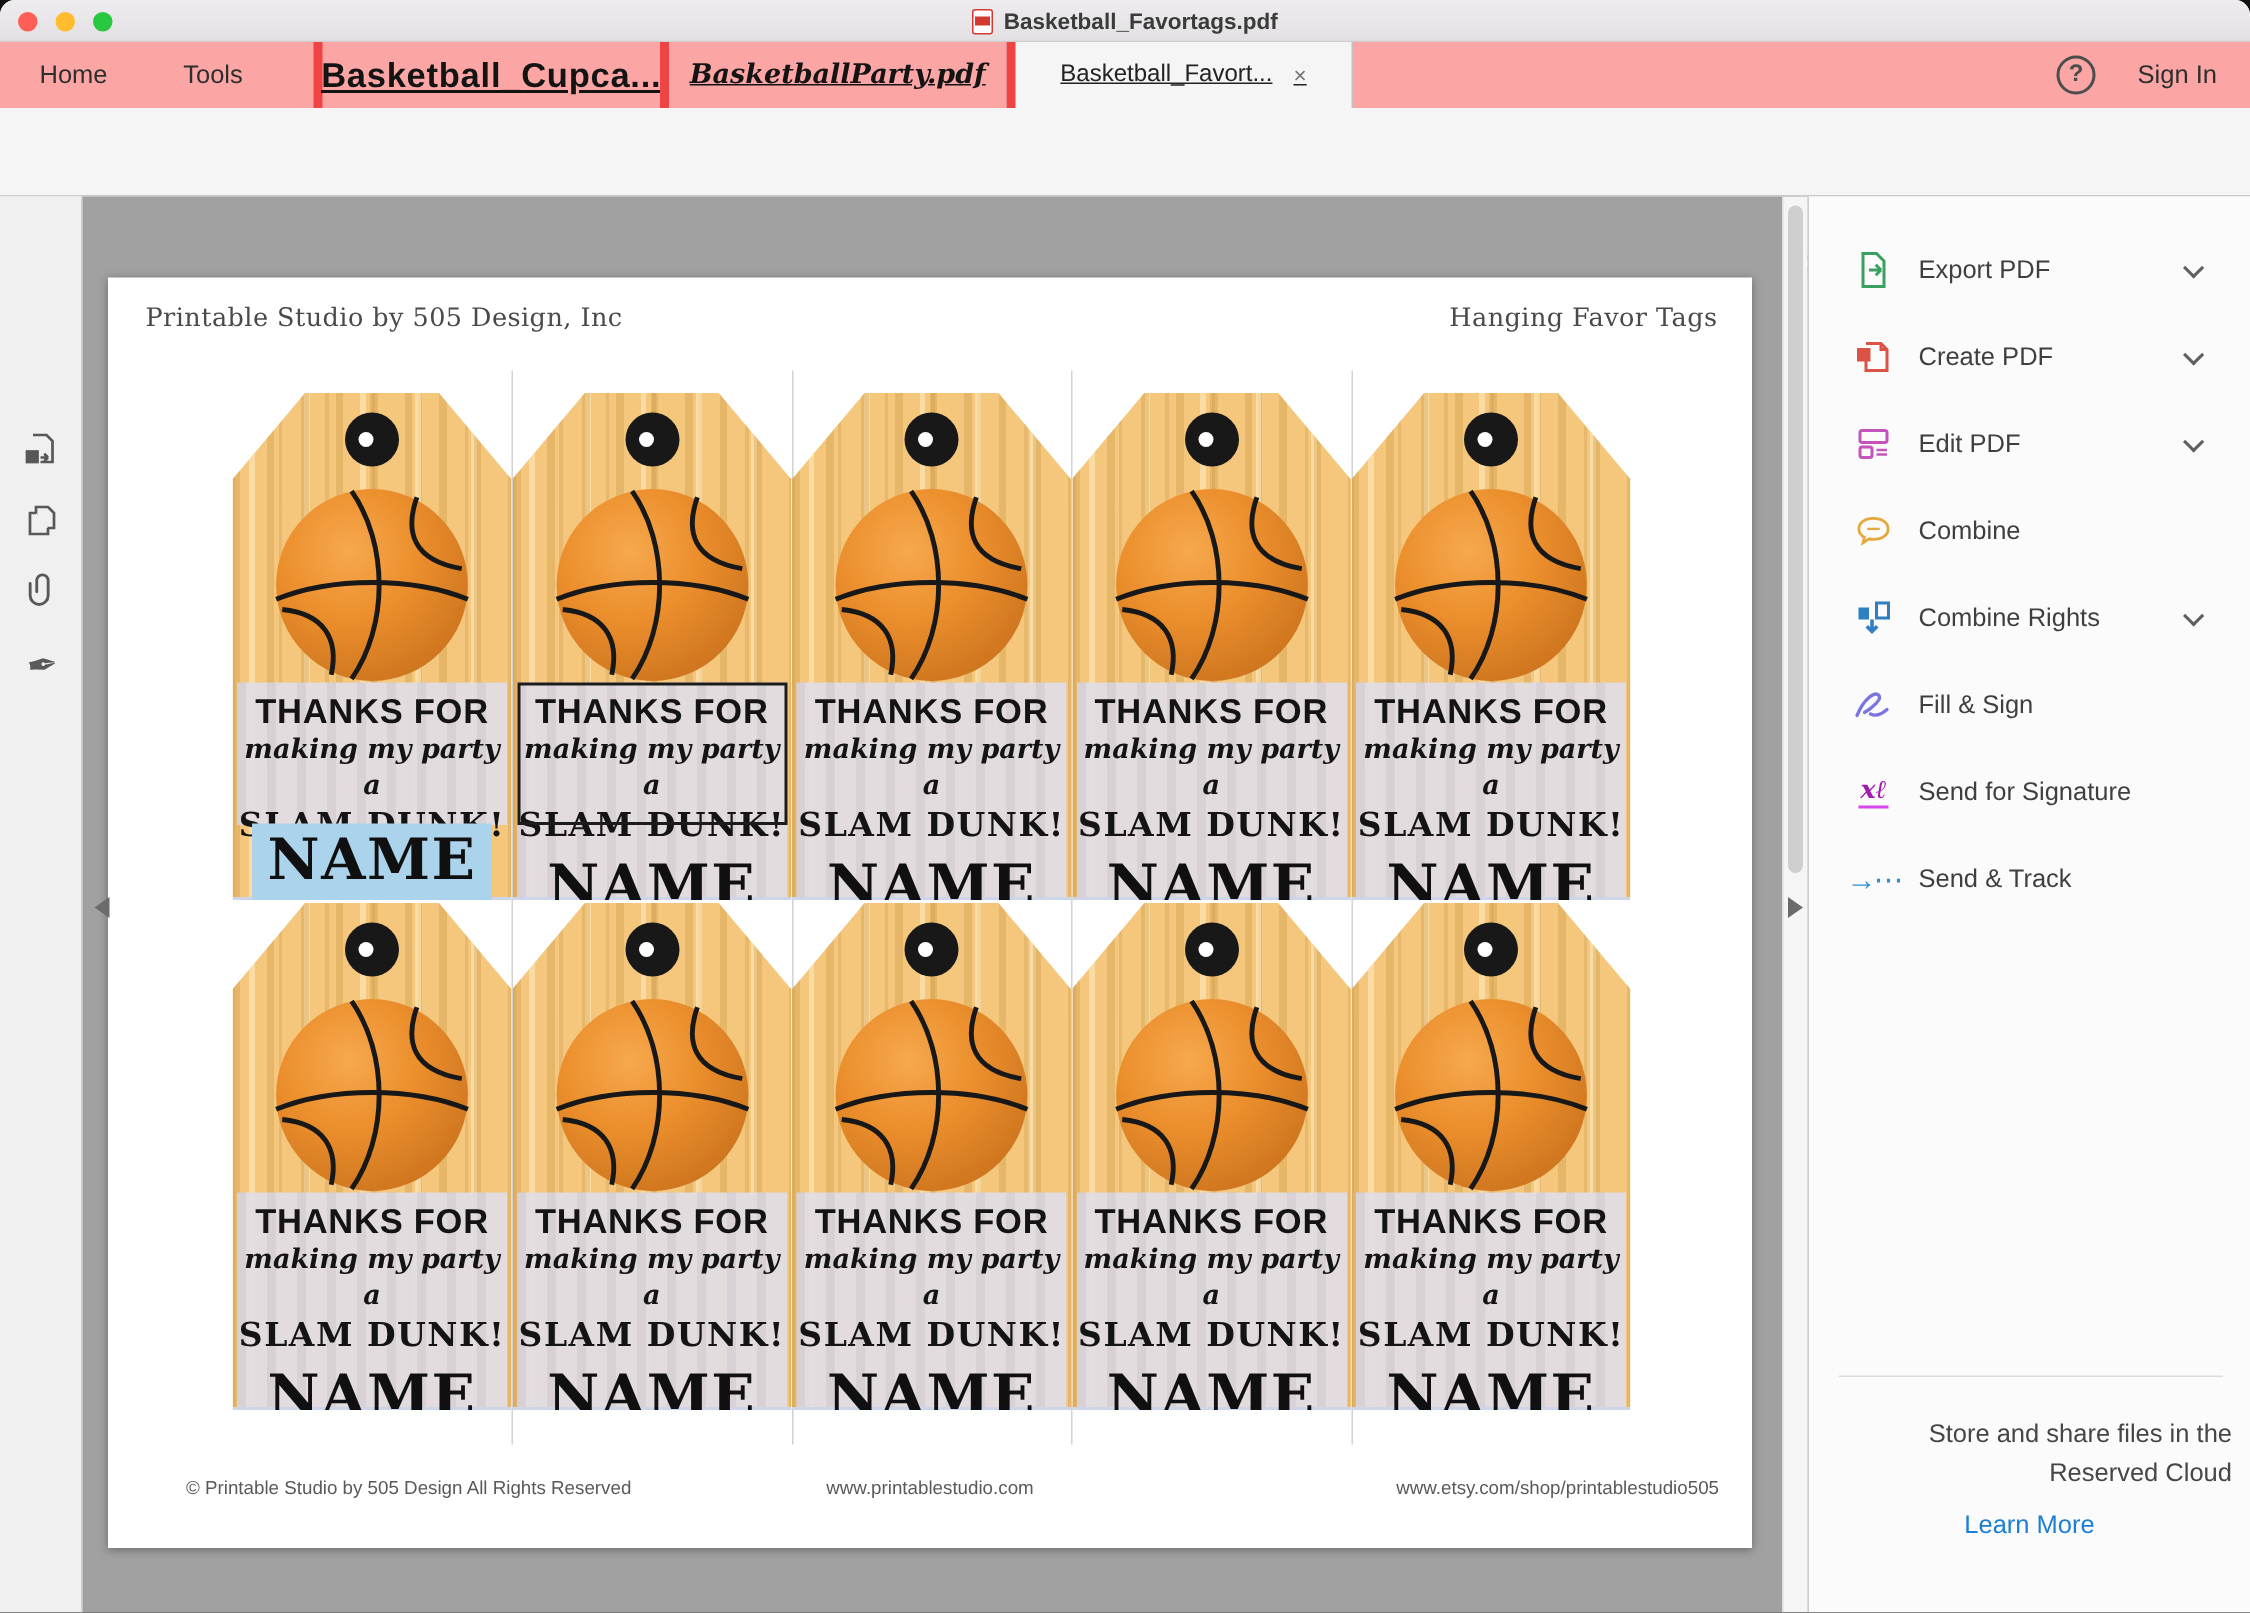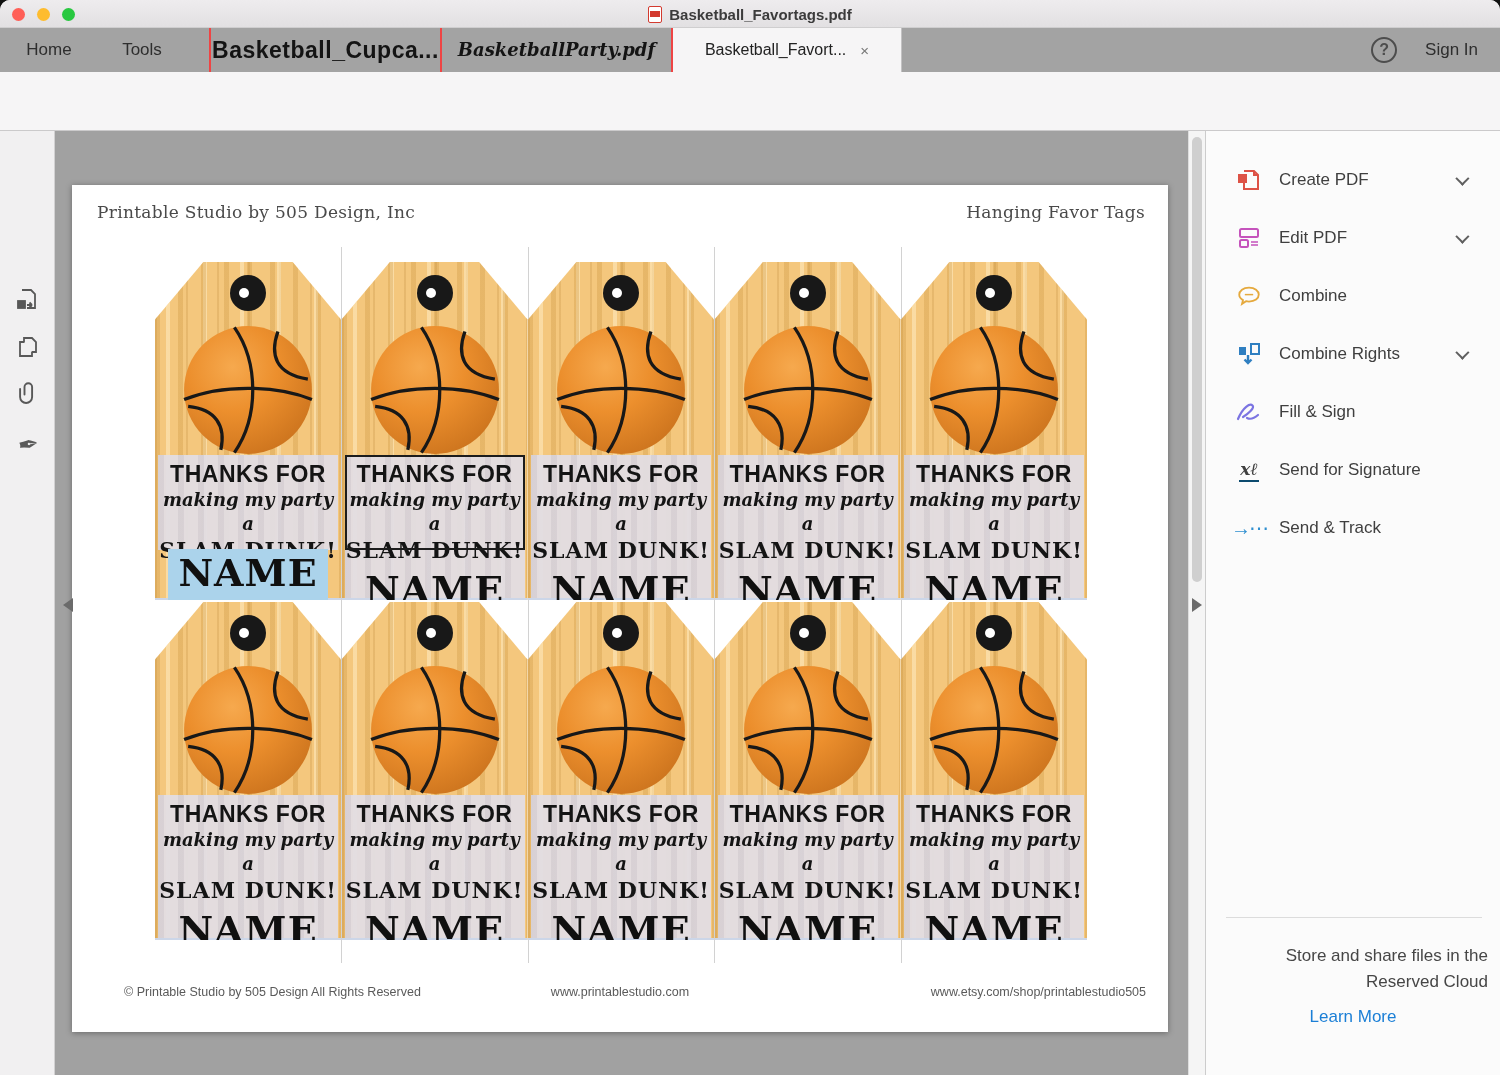--- a/index.html
+++ b/index.html
@@ -13,27 +13,27 @@
               background:linear-gradient(#eeecee,#e2e0e2); border-bottom:1px solid #cfcecf; }
   .traffic { position:absolute; left:12px; top:8px; display:flex; gap:12px; }
   .light { width:13px; height:13px; border-radius:50%; }
   .titlegroup { position:absolute; left:0; right:0; top:0; height:28px;
                 display:flex; align-items:center; justify-content:center; gap:7px; }
   .pdficon { position:relative; width:14px; height:17px; background:#fff; border:1px solid #d33a2f; border-radius:2px; }
   .pdficon::before { content:""; position:absolute; left:1px; top:4px; right:1px; height:6px; background:#d33a2f; }
   .title-text { font-size:15px; font-weight:700; color:#3b3b3b; }
 
   
-  .tabbar { position:absolute; left:0; top:28px; width:100%; height:44px; background:#a3a3a3; }
+  .tabbar { position:absolute; left:0; top:28px; width:100%; height:44px; background:#fca5a5; }
   .navtab { position:absolute; top:0; height:44px; display:flex; align-items:center; justify-content:center;
             font-size:17px; color:#2e2e2e; cursor:default; }
   .tab-home { left:14px; width:70px; }
   .tab-tools { left:108px; width:68px; }
   .doctab { position:absolute; top:0; height:44px; width:231px; display:flex; align-items:center;
-            justify-content:center; font-size:16px; color:#333; border-left:2px solid #ef4444; }
+            justify-content:center; font-size:16px; color:#333; border-left:6px solid #ef4444;text-decoration:underline; }
   .doctab.t1 { left:209px; }
   .doctab.t2 { left:440px; }
   .doctab.active { left:671px; background:#f6f5f6; border-right:1px solid #c3c2c3; color:#222; }
   .tabclose { margin-left:14px; font-size:15px; color:#777; }
   .tab-right { position:absolute; right:0; top:0; height:44px; display:flex; align-items:center; gap:28px; padding-right:22px; }
   .helpcircle { width:26px; height:26px; border:2px solid #4d4d4d; border-radius:50%; color:#4d4d4d;
                 font-size:16px; font-weight:700; display:flex; align-items:center; justify-content:center; }
   .signin { font-size:17px; color:#2e2e2e; }
 
   
@@ -113,21 +113,21 @@
   
   .rightpanel { position:absolute; right:0; top:131px; width:295px; bottom:0; background:#fbfbfb;
                 border-left:1px solid #cccccc; }
   .pitems { position:absolute; top:20px; left:0; right:0; }
   .pitem { position:relative; height:58px; display:flex; align-items:center; padding-left:26px; }
   .picon { width:34px; display:flex; align-items:center; justify-content:center; }
   .plabel { margin-left:13px; font-size:17px; color:#3f3f3f; }
   .chev { position:absolute; right:34px; width:10px; height:10px; border-right:2.2px solid #5f5f5f;
           border-bottom:2.2px solid #5f5f5f; transform:rotate(45deg) translateY(-2px); }
   .sigtext { font-family:"DejaVu Serif", serif; font-style:italic; font-weight:700; font-size:17px;
-             color:#404040; border-bottom:2px solid #0c4a6e; padding:0 1px; }
+             color:#a21caf; border-bottom:2px solid #d946ef; padding:0 1px; }
   .trackarrow { font-size:20px; color:#2f8fd0; letter-spacing:-2px; }
   .pdivider { position:absolute; left:20px; right:18px; top:786px; height:1px; background:#dcdcdc; }
   .cloudtext { position:absolute; top:812px; left:12px; right:12px; text-align:right; font-size:17px;
                color:#464646; line-height:26px; }
   .learnmore { position:absolute; top:876px; left:0; width:100%; text-align:center; font-size:17px; color:#1b7fd6; }
 
   svg.sicon { display:block; }
 </style>
 </head>
 <body>
@@ -536,20 +536,30 @@
     <div class="vscroll">
       <div class="vthumb"></div>
       <div class="collapse-right"></div>
     </div>
   </div>
 
   <div class="rightpanel">
     <div class="pitems">
       <div class="pitem">
         <span class="picon">
+          <svg class="sicon" width="26" height="26" viewBox="0 0 26 26" fill="none" stroke="#3aa05f" stroke-width="2">
+            <path d="M6 2 h9 l5 5 v17 h-14 z"></path>
+              <path d="M10 13 h8 M18 13 l-3.5 -3.5 M18 13 l-3.5 3.5"></path>
+          </svg>
+        </span>
+        <span class="plabel">Export PDF</span>
+        <span class="chev"></span>
+      </div>
+      <div class="pitem">
+        <span class="picon">
           <svg class="sicon" width="26" height="26" viewBox="0 0 26 26" fill="none" stroke="#dd5246" stroke-width="2">
             <path d="M8 4 h10 l4 4 v14 h-14 v-7"></path>
               <path d="M18 4 v4 h4"></path>
               <rect x="3" y="8" width="7" height="7" fill="#dd5246"></rect>
           </svg>
         </span>
         <span class="plabel">Create PDF</span>
         <span class="chev"></span>
       </div>
       <div class="pitem">

